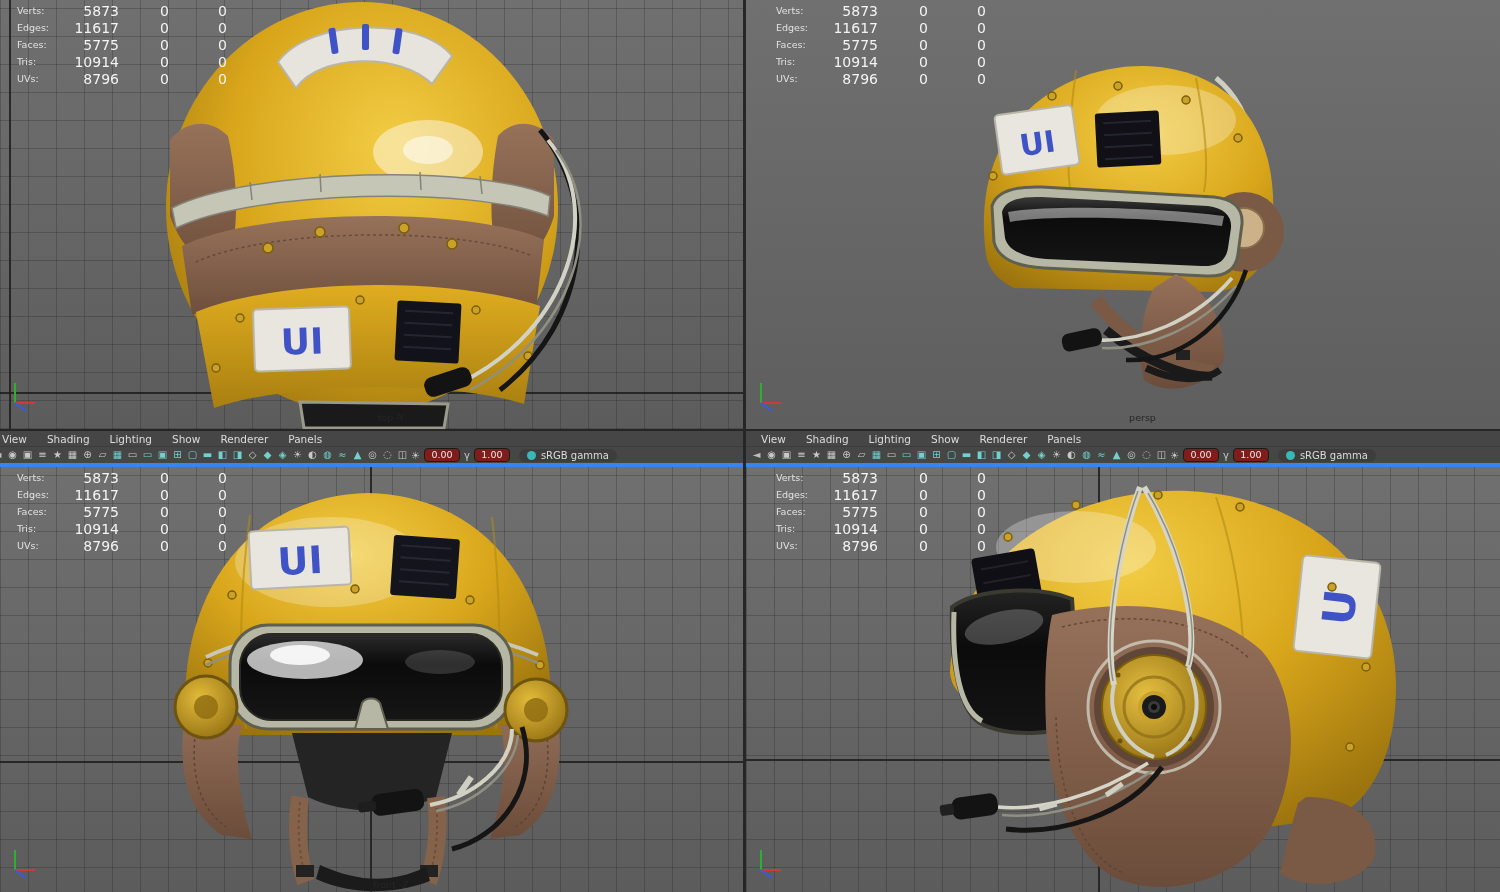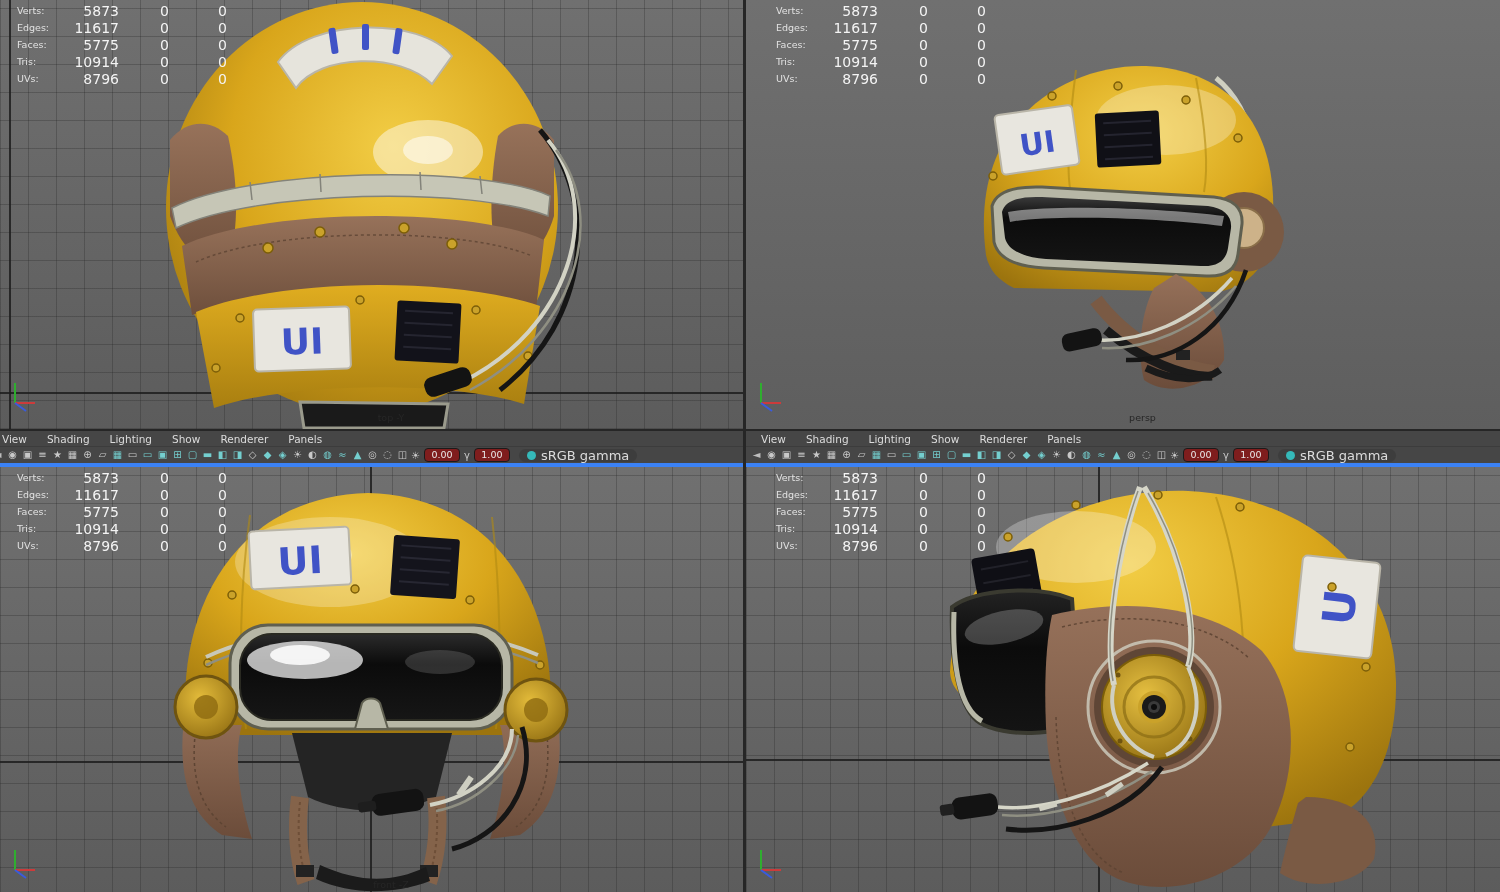--- a/index.html
+++ b/index.html
@@ -13,21 +13,21 @@
   
   .panelbar{height:32px;background:#464646;border-bottom:4px solid #3b82f6;}
   .menubar{height:15px;display:flex;align-items:center;padding-left:5px;white-space:nowrap;}
   .menu-item{color:#dcdcdc;font-size:10.5px;padding:0 10px;cursor:default;}
   .toolbar{height:16px;border-top:1px solid #3c3c3c;display:flex;align-items:center;padding-left:3px;white-space:nowrap;}
   .tbi{display:inline-block;width:13px;height:14px;font-size:10px;line-height:14px;text-align:center;margin:0 1px;}
   .tb-field{background:#7f1d1d;border:1px solid #1b1b1b;border-radius:4px;color:#e8e8e8;font-size:9.5px;width:34px;height:12px;line-height:12px;text-align:center;margin:0 3px;}
   .tb-mini{color:#c9c9c9;font-size:10px;margin:0 1px;}
   .tb-chip{display:inline-flex;align-items:center;background:#3d3d3d;border-radius:8px;height:13px;padding:0 8px;margin-left:6px;}
   .tb-dot{width:9px;height:9px;border-radius:50%;background:#35b9b9;margin-right:5px;}
-  .tb-chip-label{color:#dcdcdc;font-size:13px;}
+  .tb-chip-label{color:#dcdcdc;font-size:10px;}
   .qleft .menubar,.qleft .toolbar{margin-left:-13px;}
 
   
   .viewport{position:relative;width:100%;height:429px;background:linear-gradient(#707070,#5e5e5e);}
   .viewport.grid{
     background-image:
       repeating-linear-gradient(0deg, rgba(35,35,35,.28) 0 1px, transparent 1px 28px),
       repeating-linear-gradient(90deg, rgba(35,35,35,.28) 0 1px, transparent 1px 28px),
       linear-gradient(#707070,#5c5c5c);
   }

